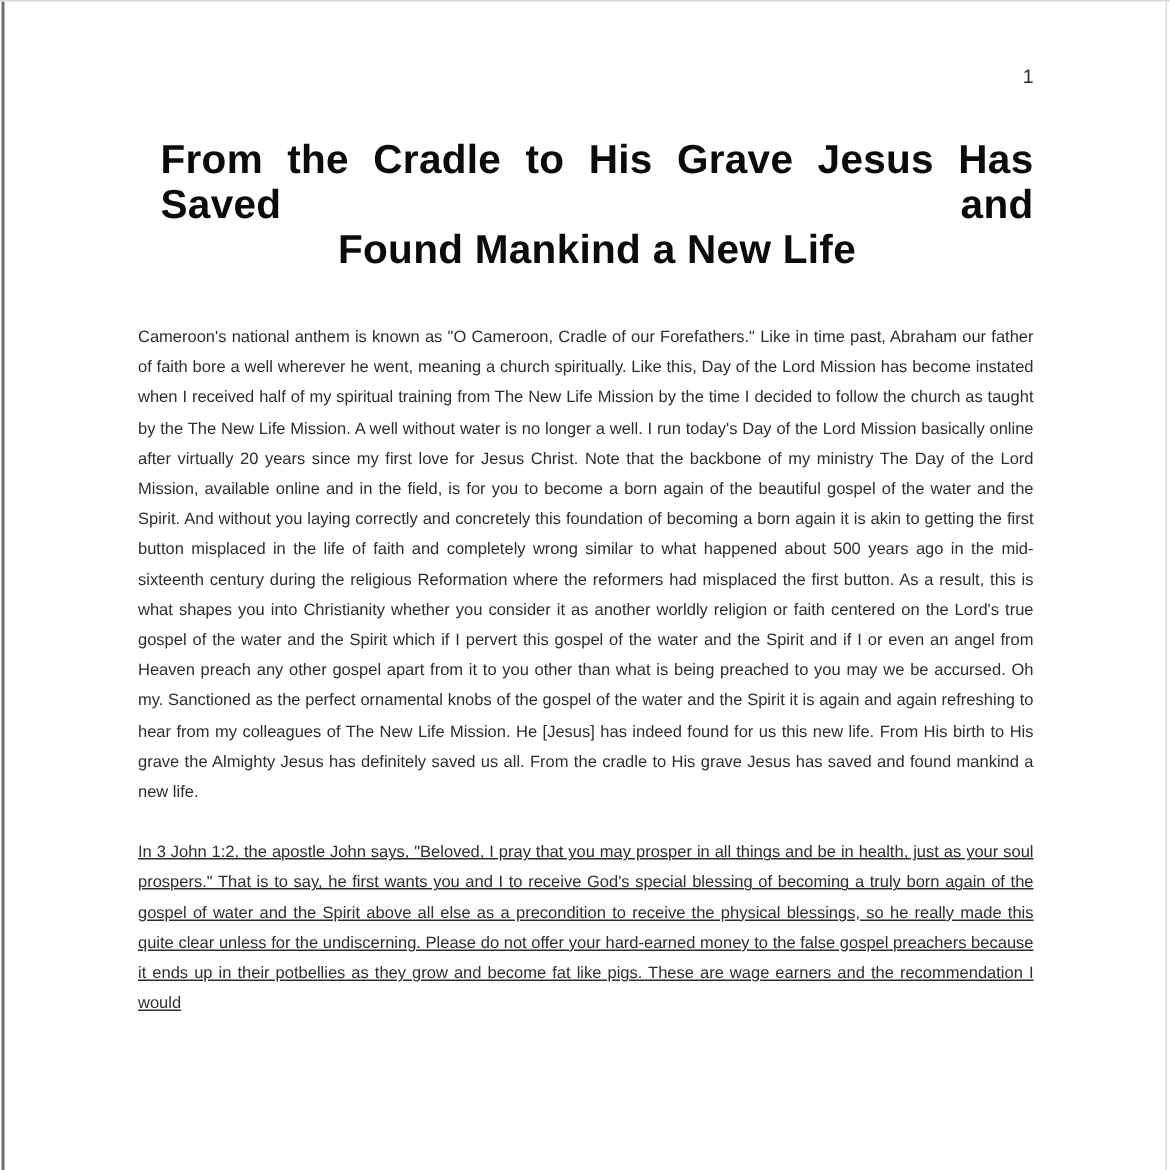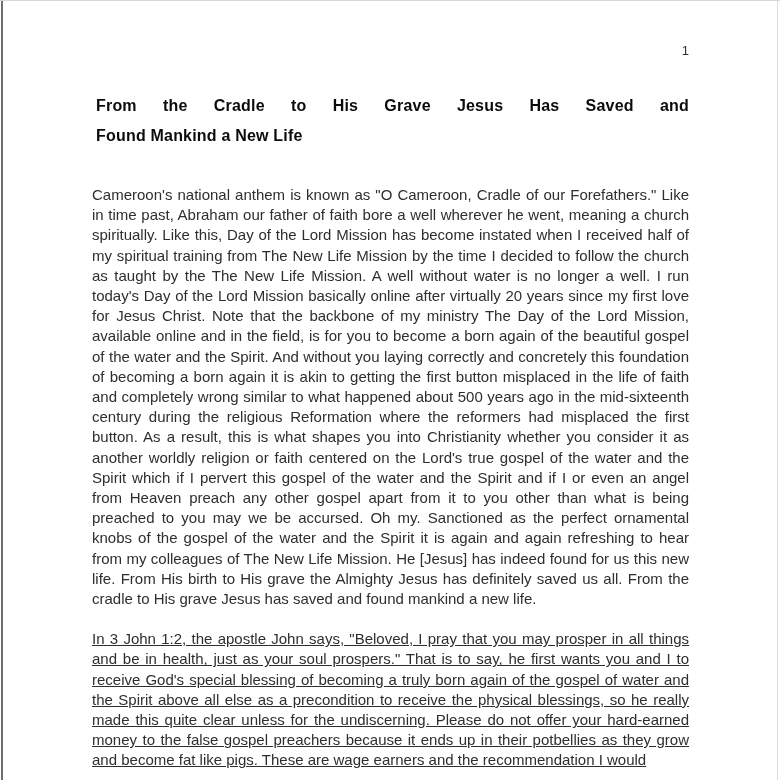--- a/index.html
+++ b/index.html
@@ -33,39 +33,39 @@
     padding: 0 91px 0 92px;
   }
   .page-number {
     margin-top: 42px;
     text-align: right;
     font-size: 13px;
     line-height: 15px;
     color: #2f2f2f;
   }
   .doc-title {
-    margin: 33px 0 0 4px;
-    font-size: 16px;
+    margin: 33px 0 0 15px;
+    font-size: 27px;
     line-height: 30px;
     font-weight: 700;
     color: #0b0b0b;
     letter-spacing: 0.2px;
   }
   .title-line { display: block; }
   .title-line.l1 {
     text-align: justify;
     text-align-last: justify;
   }
   .title-line.l2 {
-    text-align: left;
+    text-align: center;
   }
   .para {
     margin: 34px 0 0 0;
     text-align: justify;
-    font-size: 15px;
+    font-size: 11px;
     line-height: 20.2px;
     color: #2e2e2e;
   }
   .para.second {
     margin-top: 20px;
     text-decoration: underline;
   }
 </style>
 </head>
 <body>

